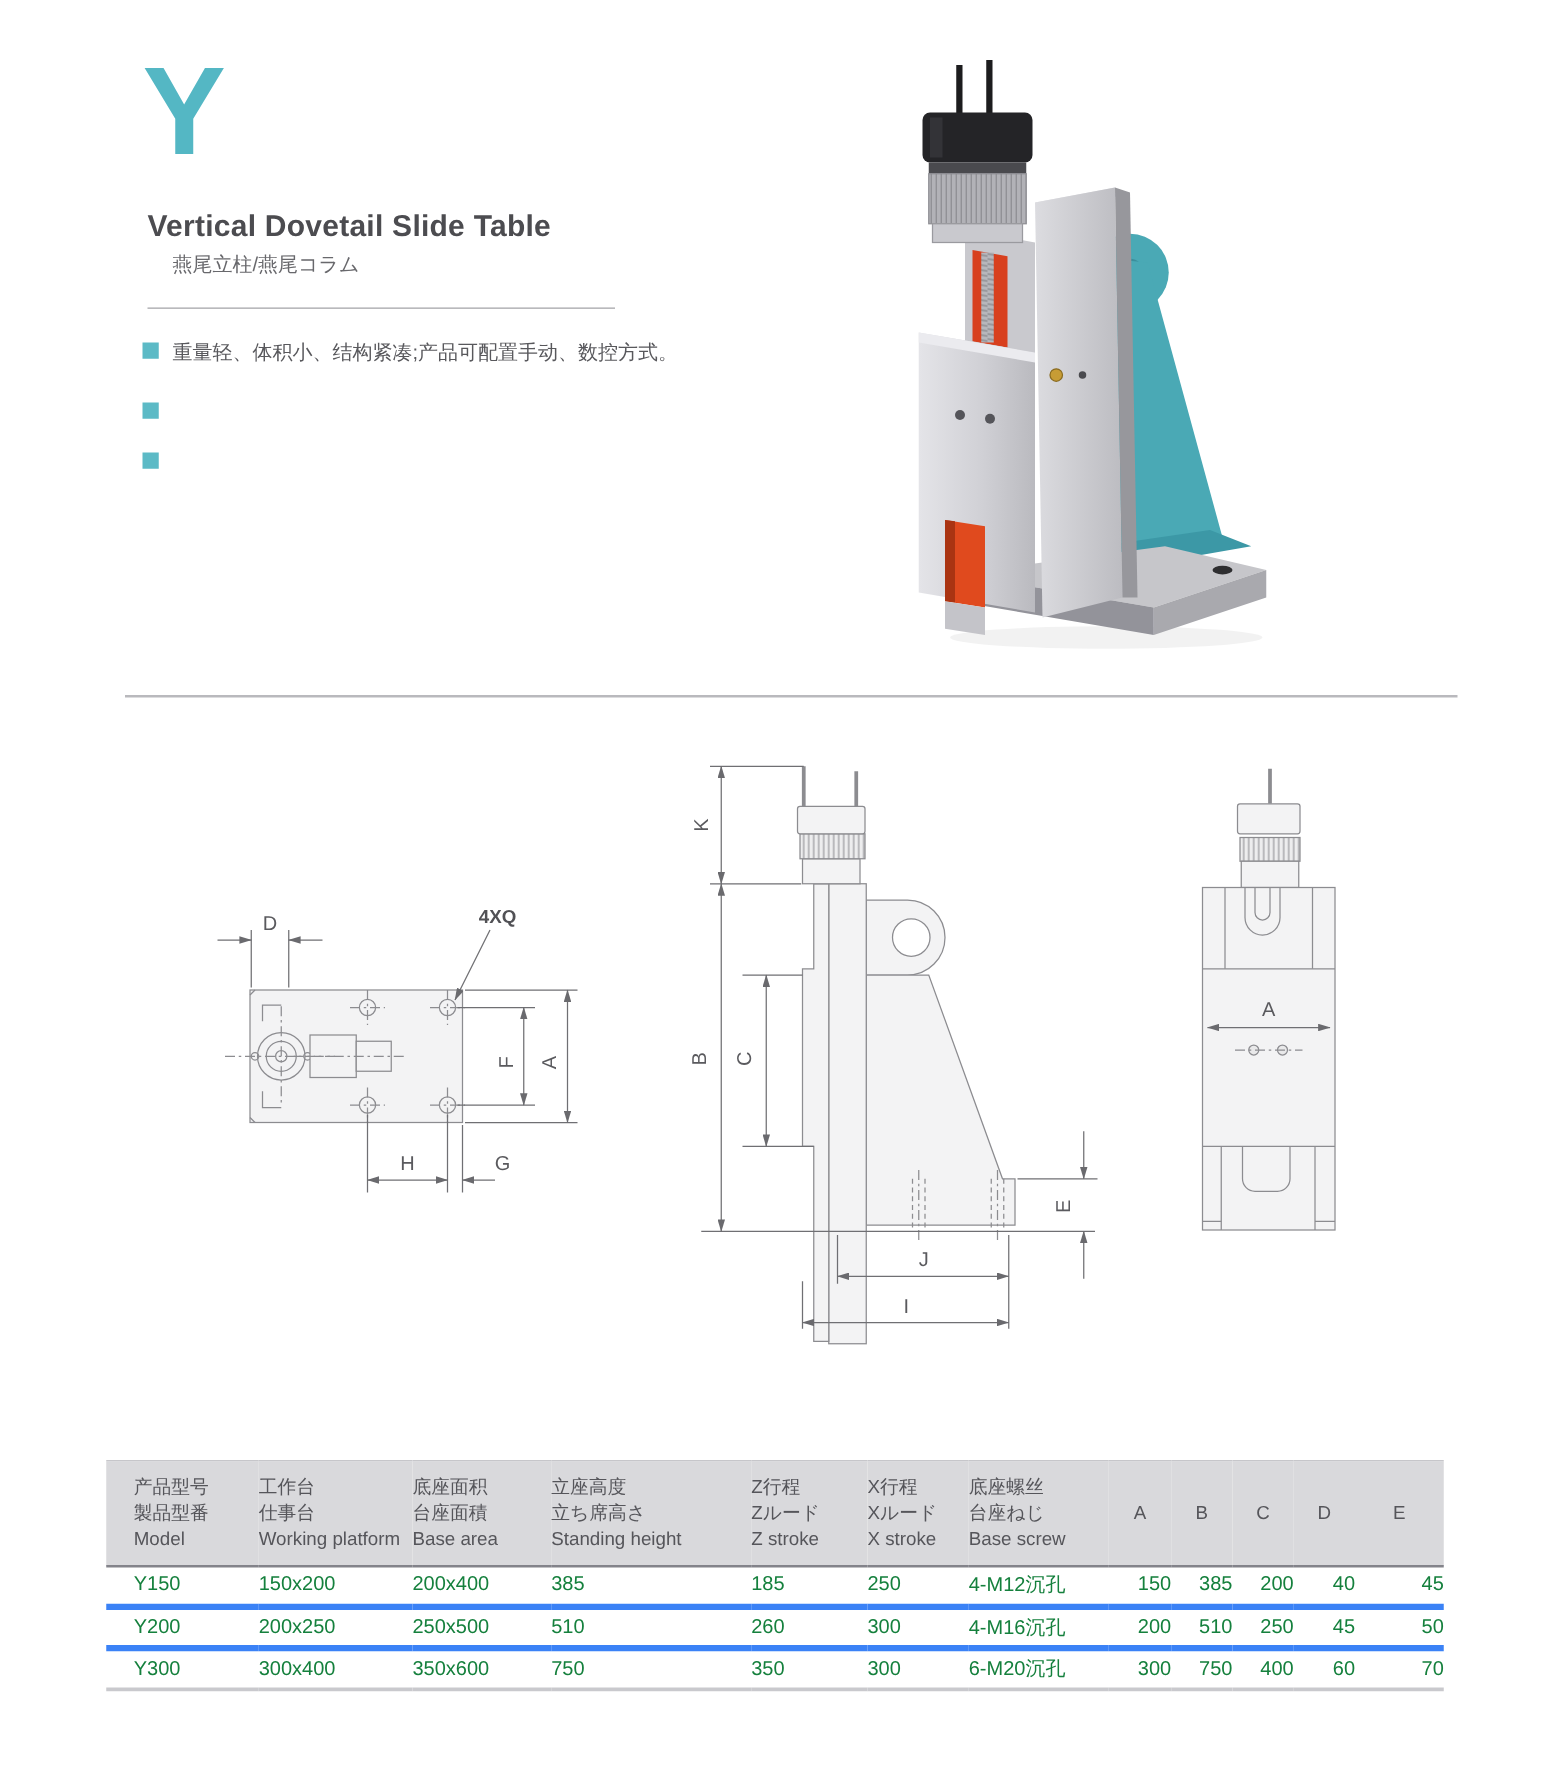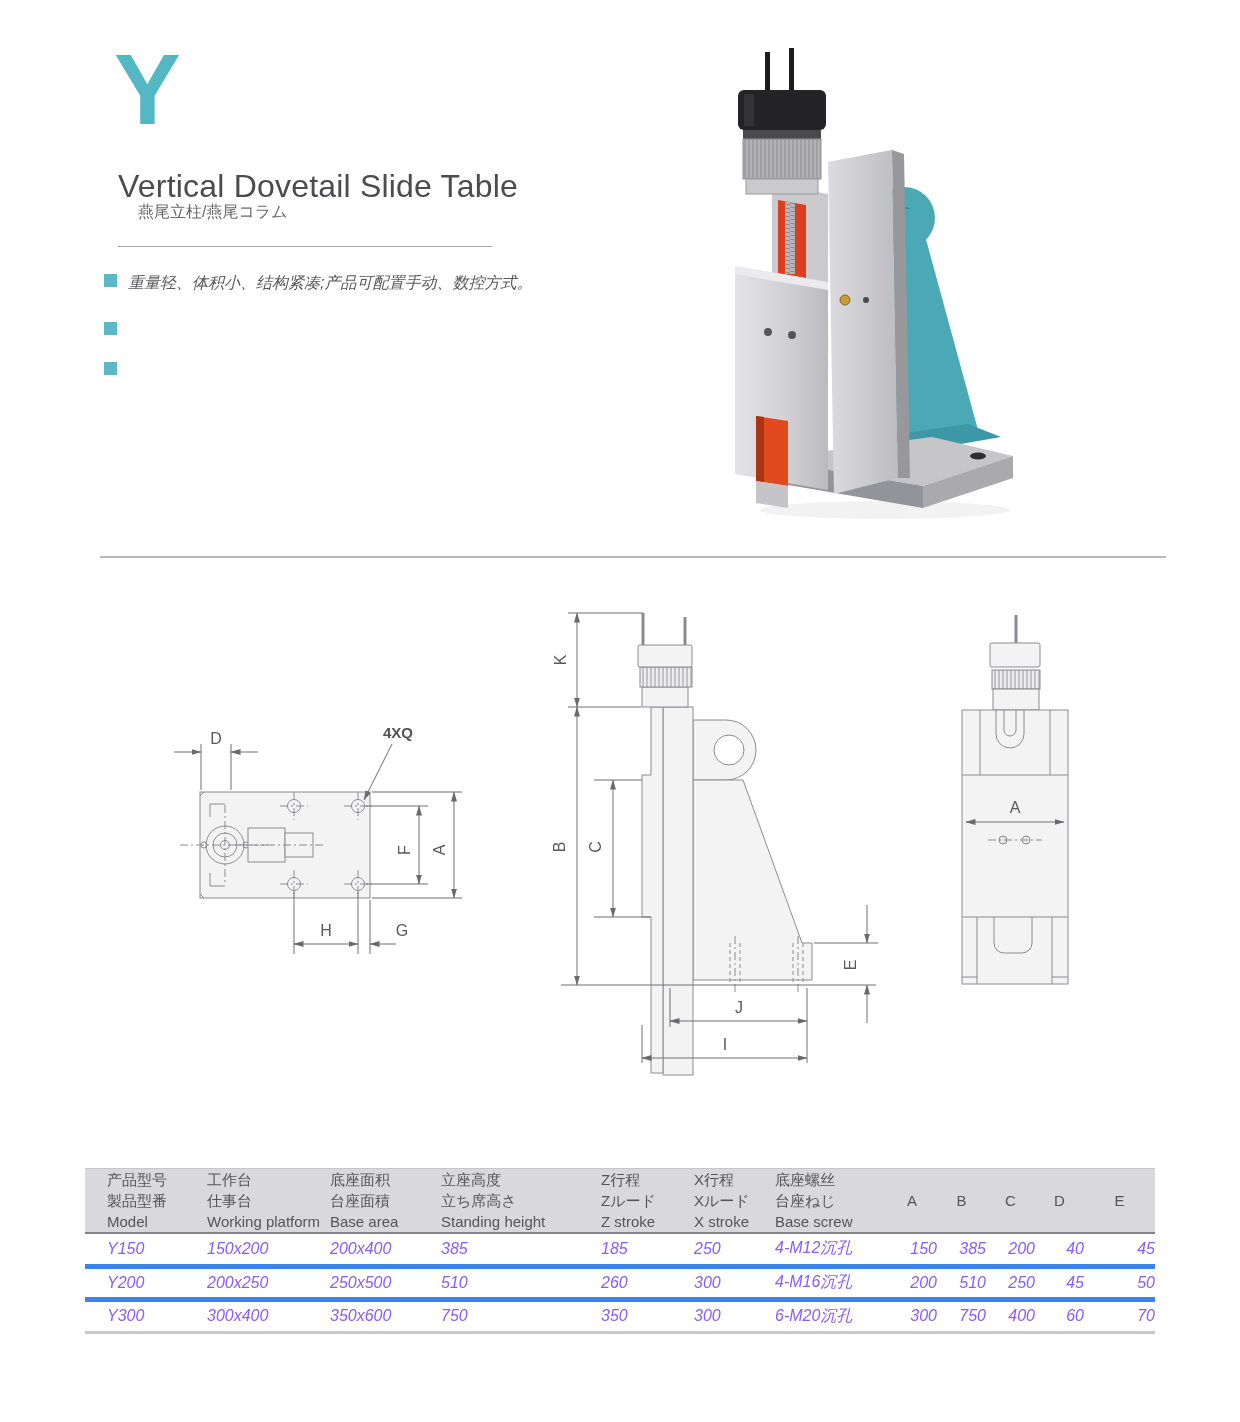--- a/index.html
+++ b/index.html
@@ -14,31 +14,31 @@
   .page { position:absolute; inset:0; background:#fff; }
 
   
   .series-letter {
     position:absolute; left:114px; top:34px;
     font-size:100px; font-weight:bold; line-height:1.1;
     color:#54b7c4; letter-spacing:-2px;
   }
   .title {
     position:absolute; left:118px; top:168px;
-    font-size:32px; font-weight:normal; color:#4c4c50; letter-spacing:.2px;text-align:center;
+    font-size:24px; font-weight:bold; color:#4c4c50; letter-spacing:.2px;text-align:center;
   }
   .subtitle {
     position:absolute; left:118px; top:202px;
     font-size:16px; color:#68686c;margin-left:20px;
   }
   .rule {
     position:absolute; left:118px; top:246px; width:374px; height:1px;
     background:#a3a3a7;
   }
-  .features { position:absolute; left:104px; top:270px; width:480px;font-style:italic; }
+  .features { position:absolute; left:114px; top:270px; width:480px; }
   .feature { display:flex; gap:11px; margin-bottom:23px; }
   .feature .sq { width:13px; height:13px; margin-top:4px; flex:none; background:#5cbac6; }
   .feature .txt div { font-size:16px; line-height:25px; color:#58585c; white-space:nowrap; }
 
   
   .photo   { position:absolute; left:680px; top:38px;  width:340px; height:490px; }
   .sect-divider { position:absolute; left:100px; top:556px; width:1066px; height:2px; background:#b9b9bd; }
   .dwg1 { position:absolute; left:140px; top:700px; width:360px; height:330px; }
   .dwg2 { position:absolute; left:530px; top:595px; width:350px; height:490px; }
   .dwg3 { position:absolute; left:930px; top:592px; width:240px; height:450px; }
@@ -46,27 +46,27 @@
   svg text.dl { font-size:16px; fill:#5a5a5e; font-family:"Liberation Sans","DejaVu Sans",sans-serif; }
   svg text.dls { font-size:15px; font-weight:bold; fill:#515155; font-family:"Liberation Sans","DejaVu Sans",sans-serif; }
 
   
   table.spec {
     position:absolute; left:85px; top:1168px; width:1070px;
     border-collapse:collapse; table-layout:fixed;
   }
   .spec th {
     background:#d9d9dc; font-weight:normal; text-align:left;
-    vertical-align:middle; height:64px;
+    vertical-align:middle; height:84px;
     border-top:1px solid #c6c6ca; border-bottom:2px solid #83838a;
   }
   .spec th div { font-size:15px; line-height:21px; color:#55555a; white-space:nowrap; }
   .spec th.lc { text-align:center; }
   .spec th.lc div { text-align:center; }
-  .spec td { font-size:16px; color:#8b5cf6; height:33px; white-space:nowrap;font-style:italic; }
+  .spec td { font-size:16px; color:#15803d; height:33px; white-space:nowrap; }
   .spec td.nc { text-align:right; }
   .spec .c1, .spec td.c1 { padding-left:22px; }
   .spec tr.data + tr.data td { border-top:5px solid #3b82f6; }
   .spec tr.data:last-child td { border-bottom:3px solid #c9c9cd; }
 </style>
 </head>
 <body>
 
 <div class="page">
 

